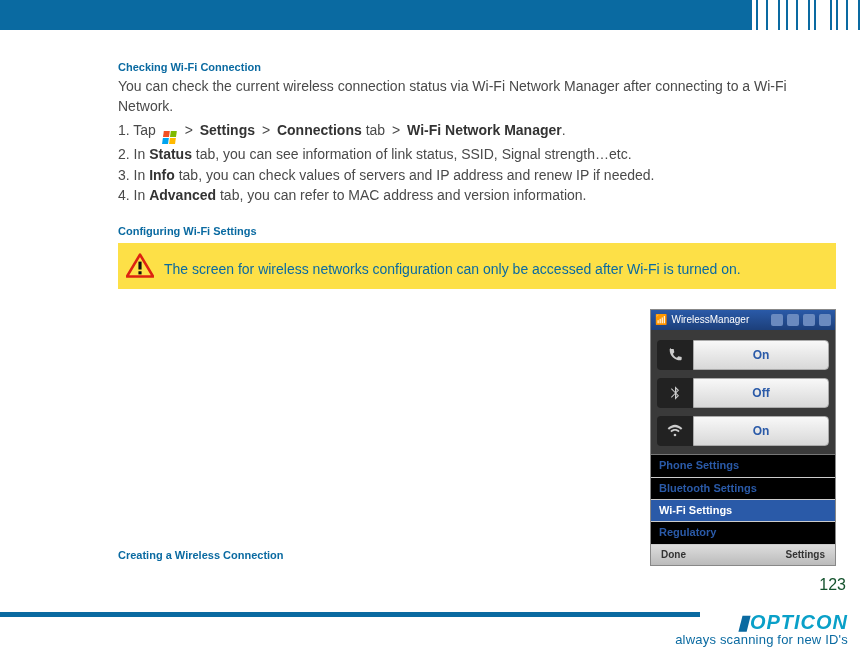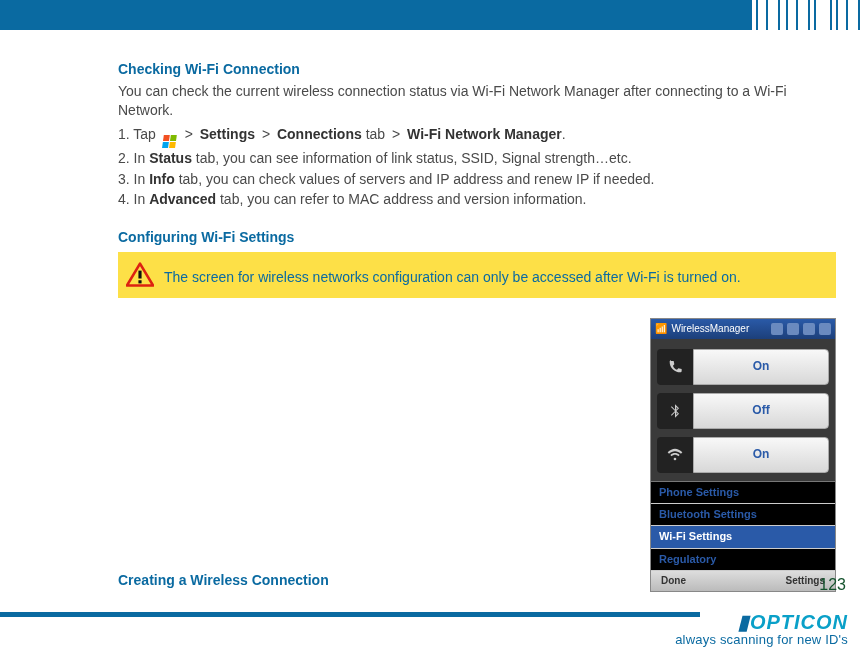--- a/index.html
+++ b/index.html
@@ -31,21 +31,21 @@
   }
   .content {
     padding: 30px 30px 0 118px;
     color: #4a4a4a;
     font-size: 14px;
     line-height: 1.4;
   }
   .section-title {
     color: #0a6aa1;
     font-weight: 600;
-    font-size: 14px;
+    font-size: 11px;
     margin-bottom: 2px;
   }
   .para { margin-bottom: 4px; }
   .steps { margin: 4px 0 18px 0; }
   .step { margin-bottom: 1px; }
   .gt { color: #4a4a4a; margin: 0 3px; }
   .b { font-weight: 700; color: #333; }
   .win-icon {
     display: inline-flex;
     flex-wrap: wrap;
@@ -100,21 +100,21 @@
     font-size: 10px;
     padding: 3px 4px;
     display: flex;
     align-items: center;
     gap: 4px;
   }
   .dev-title .sp { flex: 1; }
   .dev-title .ic { width:12px; height:12px; background:#6a8abf; border-radius:2px; }
   .dev-body { padding: 10px 6px 8px 6px; display:flex; flex-direction:column; gap:8px; }
   .toggle-row {
-    display:flex; align-items:stretch; height:36px;
+    display:flex; align-items:stretch; height:30px;
   }
   .toggle-row .ico {
     width:36px; background:#222; display:flex; align-items:center; justify-content:center;
     border-radius:4px 0 0 4px;
   }
   .toggle-row .ico svg { width:16px; height:16px; }
   .toggle-row .btn {
     flex:1; background:linear-gradient(#f8f8f8,#d8d8d8);
     border-radius:0 4px 4px 0;
     display:flex; align-items:center; justify-content:center;

